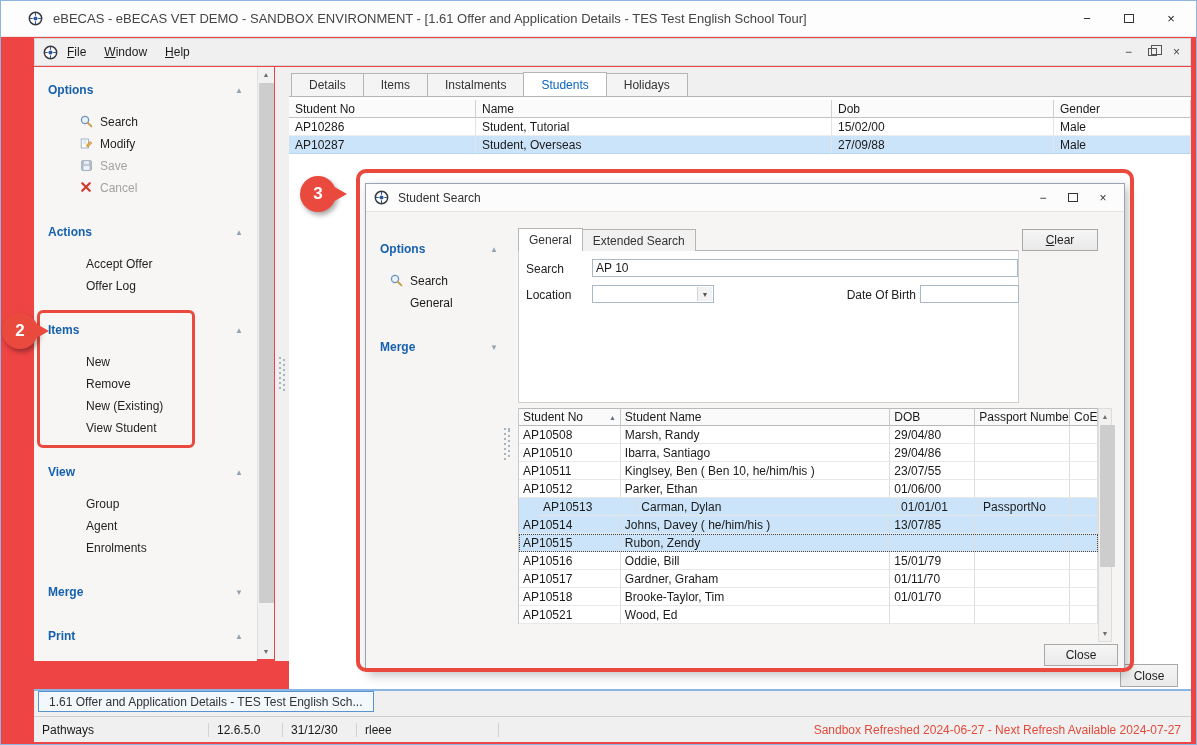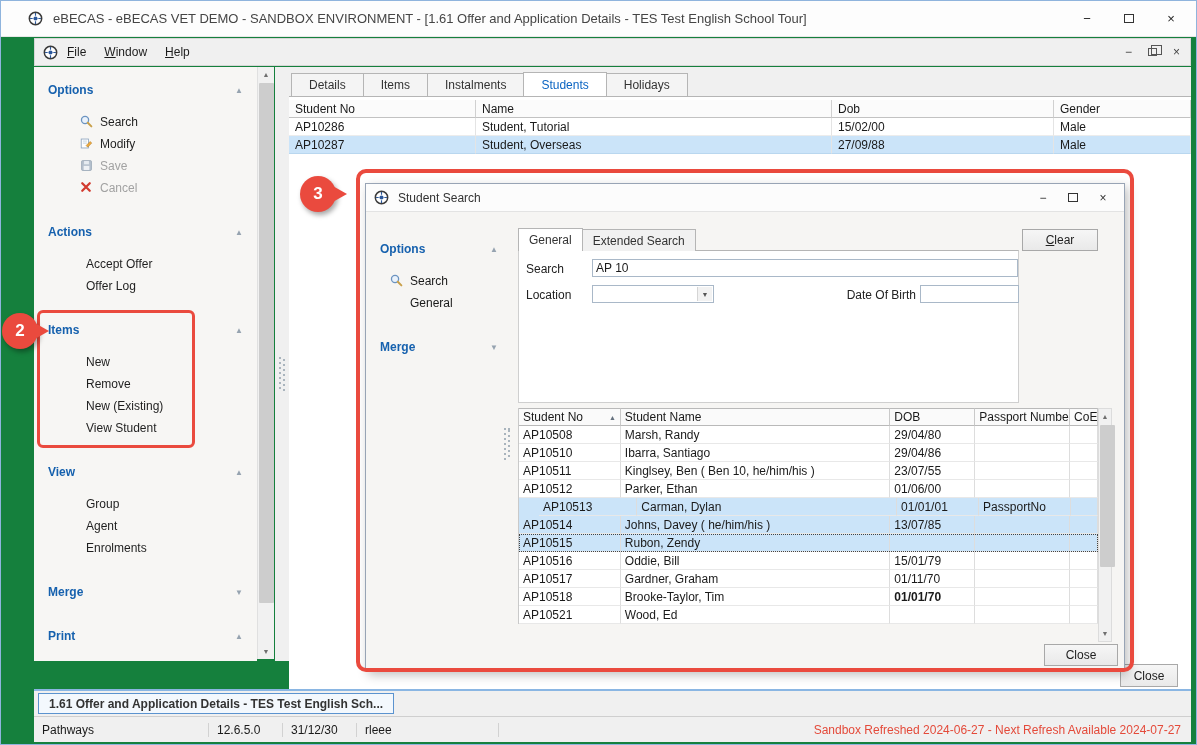--- a/index.html
+++ b/index.html
@@ -1,17 +1,17 @@
 <!DOCTYPE html>
 <html><head>
 <meta charset="utf-8">
 <style>
   * { margin:0; padding:0; box-sizing:border-box; }
   body { font-family:"Liberation Sans","DejaVu Sans",sans-serif; font-size:12px; color:#1a1a1a; background:#e6e6e6; }
-  .app { position:relative; width:1197px; height:745px; background:#15803d; border:1px solid #8fb4dd; overflow:hidden; }
+  .app { position:relative; width:1197px; height:745px; background:#ef4444; border:1px solid #8fb4dd; overflow:hidden; }
 
   
   .titlebar { position:absolute; left:0; top:0; width:100%; height:36px; background:#fdfdfd; border-bottom:1px solid #e8e8e8; display:flex; align-items:center; }
   .app-icon { margin-left:27px; width:16px; height:16px; display:flex; align-items:center; }
   .title-text { margin-left:9px; font-size:13px; color:#454545; white-space:nowrap; }
   .win-controls { position:absolute; top:0; right:4px; height:100%; display:flex; }
   .win-btn { width:42px; display:flex; align-items:center; justify-content:center; color:#222; font-size:13px; }
   .box-icon { width:10px; height:9px; border:1px solid #333; display:inline-block; }
   .restore-icon { position:relative; width:9px; height:8px; border:1px solid #555; background:#f0f0f0; display:inline-block; }
   .restore-icon::before { content:''; position:absolute; top:-4px; left:2px; width:9px; height:8px; border:1px solid #555; }
@@ -101,21 +101,21 @@
   
   .anno-box { position:absolute; border:4px solid #ea4a3e; border-radius:10px; pointer-events:none; }
   #boxItems { border-width:3px; border-radius:6px; z-index:50; }
   #boxDialog { left:355px; top:168px; width:778px; height:503px; z-index:40; }
   .badge { position:absolute; width:36px; height:36px; background:#ea4a3e; border-radius:50%; color:#fff; font-weight:bold; font-size:17px; display:flex; align-items:center; justify-content:center; z-index:60; box-shadow:2px 3px 5px rgba(0,0,0,.35); }
   .badge::after { content:""; position:absolute; left:100%; margin-left:-5px; top:50%; transform:translateY(-50%); border-left:16px solid #ea4a3e; border-top:9px solid transparent; border-bottom:9px solid transparent; }
   #badge2 { left:1px; top:317px; }
   #badge3 { left:299px; top:175px; }
 
   
-  .mdi-bar { position:absolute; left:33px; top:688px; width:1157px; height:27px; background:#f0f0f0; border-top:2px solid #8ab6e3; display:flex; align-items:center;font-weight:bold; }
+  .mdi-bar { position:absolute; left:33px; top:688px; width:1157px; height:27px; background:#f0f0f0; border-top:2px solid #8ab6e3; display:flex; align-items:flex-start; }
   .mdi-tab { margin-left:4px; height:21px; display:flex; align-items:center; padding:0 10px; background:#f3f8fd; border:1px solid #5b93cf; color:#333; white-space:nowrap; }
   .statusbar { position:absolute; left:33px; top:715px; width:1157px; height:26px; background:#f0f0f0; border-top:1px solid #cfcfcf; display:flex; align-items:center; }
   .sb-cell { display:flex; align-items:center; padding:0 8px; border-right:1px solid #d2d2d2; white-space:nowrap; }
   .sb-empty { flex:1; }
   .sb-sandbox { display:flex; align-items:center; padding:0 10px; color:#e44a3a; white-space:nowrap; }
   u { text-decoration:underline; }
 </style>
 </head>
 <body>
 
@@ -435,21 +435,21 @@
         <div class="g-row">
           <div class="g-cell" style="width: 102px;">AP10517</div>
           <div class="g-cell" style="width: 270px;">Gardner, Graham</div>
           <div class="g-cell" style="width: 85px;">01/11/70</div>
           <div class="g-cell" style="width: 95px;"></div>
           <div class="g-cell" style="width: 28px;"></div>
         </div>
         <div class="g-row">
           <div class="g-cell" style="width: 102px;">AP10518</div>
           <div class="g-cell" style="width: 270px;">Brooke-Taylor, Tim</div>
-          <div class="g-cell" style="width: 85px; font-weight: bold;">01/01/70</div>
+          <div class="g-cell" style="width: 85px;">01/01/70</div>
           <div class="g-cell" style="width: 95px;"></div>
           <div class="g-cell" style="width: 28px;"></div>
         </div>
         <div class="g-row">
           <div class="g-cell" style="width: 102px;">AP10521</div>
           <div class="g-cell" style="width: 270px;">Wood, Ed</div>
           <div class="g-cell" style="width: 85px;"></div>
           <div class="g-cell" style="width: 95px;"></div>
           <div class="g-cell" style="width: 28px;"></div>
         </div>

